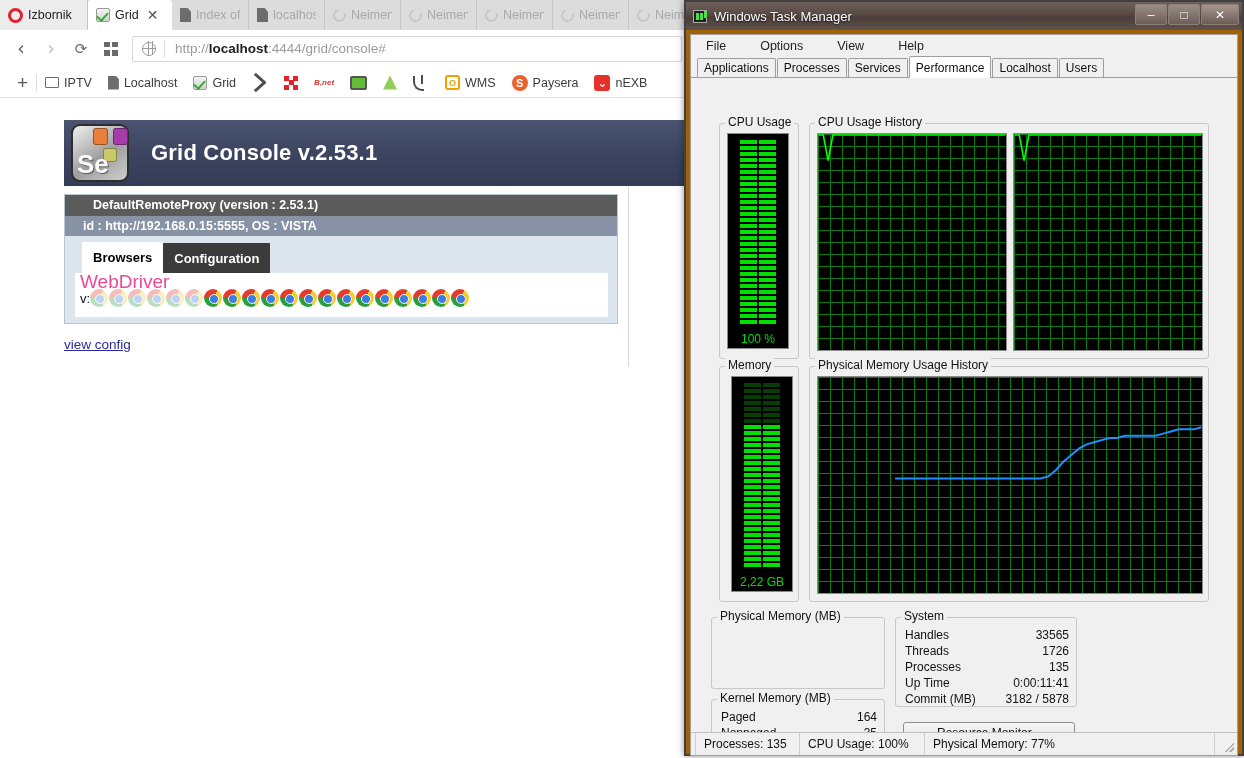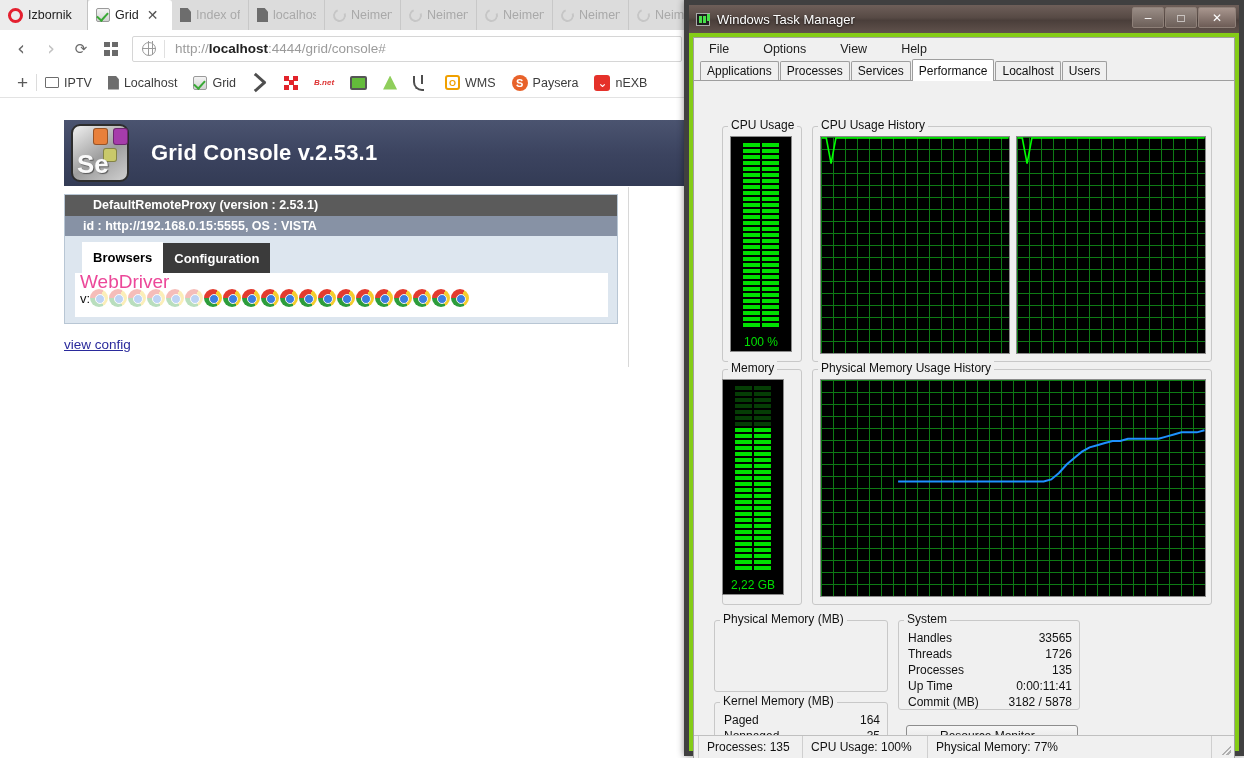--- a/index.html
+++ b/index.html
@@ -173,21 +173,21 @@
     background:#3b7de0;border:1.4px solid #f2f2f2;
   }
   .chrome.busy{opacity:.33;}
   .view-config{position:absolute;left:64px;top:238px;font-size:13.5px;color:#2a2a9c;
     text-decoration:underline;}
   .page-vrule{position:absolute;left:628px;top:88px;width:1px;height:180px;background:#d8d8d8;}
 
   
   #taskmgr{
     position:absolute;left:684px;top:0;width:560px;height:756px;
-    background:#84cc16;border:5px solid #404040;
+    background:#a16207;border:2px solid #404040;
     box-shadow:0 0 7px rgba(0,0,0,.45);
     font-family:"Liberation Sans",sans-serif;
   }
   .tm-titlebar{
     height:28px;display:flex;align-items:center;
     background:linear-gradient(180deg,#6e5f59 0%,#574a45 45%,#4a3e3a 55%,#60524c 100%);
     padding-left:7px;position:relative;
   }
   .tm-icon{width:14px;height:13px;background:#1f1f1f;border:1px solid #aaa;position:relative;flex:0 0 auto;}
   .tm-icon:after{content:"";position:absolute;left:2px;bottom:2px;width:3px;height:7px;
@@ -603,21 +603,21 @@
             <line x1="0" y1="36.5" x2="188" y2="36.5" stroke="#0e7a15" stroke-width="1"></line>
             <line x1="0" y1="24.5" x2="188" y2="24.5" stroke="#0e7a15" stroke-width="1"></line>
             <line x1="0" y1="12.5" x2="188" y2="12.5" stroke="#0e7a15" stroke-width="1"></line>
             <line x1="0" y1="0.5" x2="188" y2="0.5" stroke="#0e7a15" stroke-width="1"></line>
             <path d="M 0.50 1.00 L 5.29 1.00 L 10.09 26.68 L 14.88 1.00 L 19.68 1.00 L 24.47 1.00 L 29.27 1.00 L 34.06 1.00 L 38.86 1.00 L 43.65 1.00 L 48.45 1.00 L 53.24 1.00 L 58.04 1.00 L 62.83 1.00 L 67.63 1.00 L 72.42 1.00 L 77.22 1.00 L 82.01 1.00 L 86.81 1.00 L 91.60 1.00 L 96.40 1.00 L 101.19 1.00 L 105.99 1.00 L 110.78 1.00 L 115.58 1.00 L 120.37 1.00 L 125.17 1.00 L 129.96 1.00 L 134.76 1.00 L 139.55 1.00 L 144.35 1.00 L 149.14 1.00 L 153.94 1.00 L 158.73 1.00 L 163.53 1.00 L 168.32 1.00 L 173.12 1.00 L 177.91 1.00 L 182.71 1.00 L 187.50 1.00" fill="none" stroke="#00ff00" stroke-width="1.6"></path>
           </svg>
         </div>
 
       <div class="grp" style="left:28px;top:287px;width:80px;height:236px;"></div>
       <div class="grp-title" style="left:34px;top:279px;">Memory</div>
-      <div class="meter" id="mem-meter" style="left:28px;top:297px;width:62px;height:216px;">
+      <div class="meter" id="mem-meter" style="left:40px;top:297px;width:62px;height:216px;">
           <svg width="60" height="214" style="position: absolute; left: 0px; top: 0px;">
             <rect x="12" y="6" width="17" height="4" fill="#053d05"></rect>
             <rect x="31" y="6" width="17" height="4" fill="#053d05"></rect>
             <rect x="12" y="12" width="17" height="4" fill="#053d05"></rect>
             <rect x="31" y="12" width="17" height="4" fill="#053d05"></rect>
             <rect x="12" y="18" width="17" height="4" fill="#053d05"></rect>
             <rect x="31" y="18" width="17" height="4" fill="#053d05"></rect>
             <rect x="12" y="24" width="17" height="4" fill="#053d05"></rect>
             <rect x="31" y="24" width="17" height="4" fill="#053d05"></rect>
             <rect x="12" y="30" width="17" height="4" fill="#053d05"></rect>

